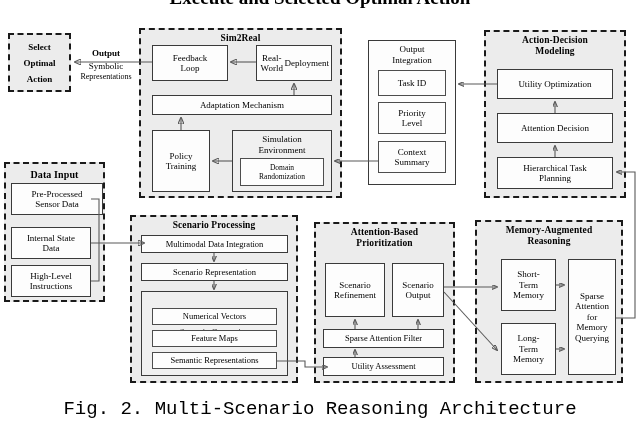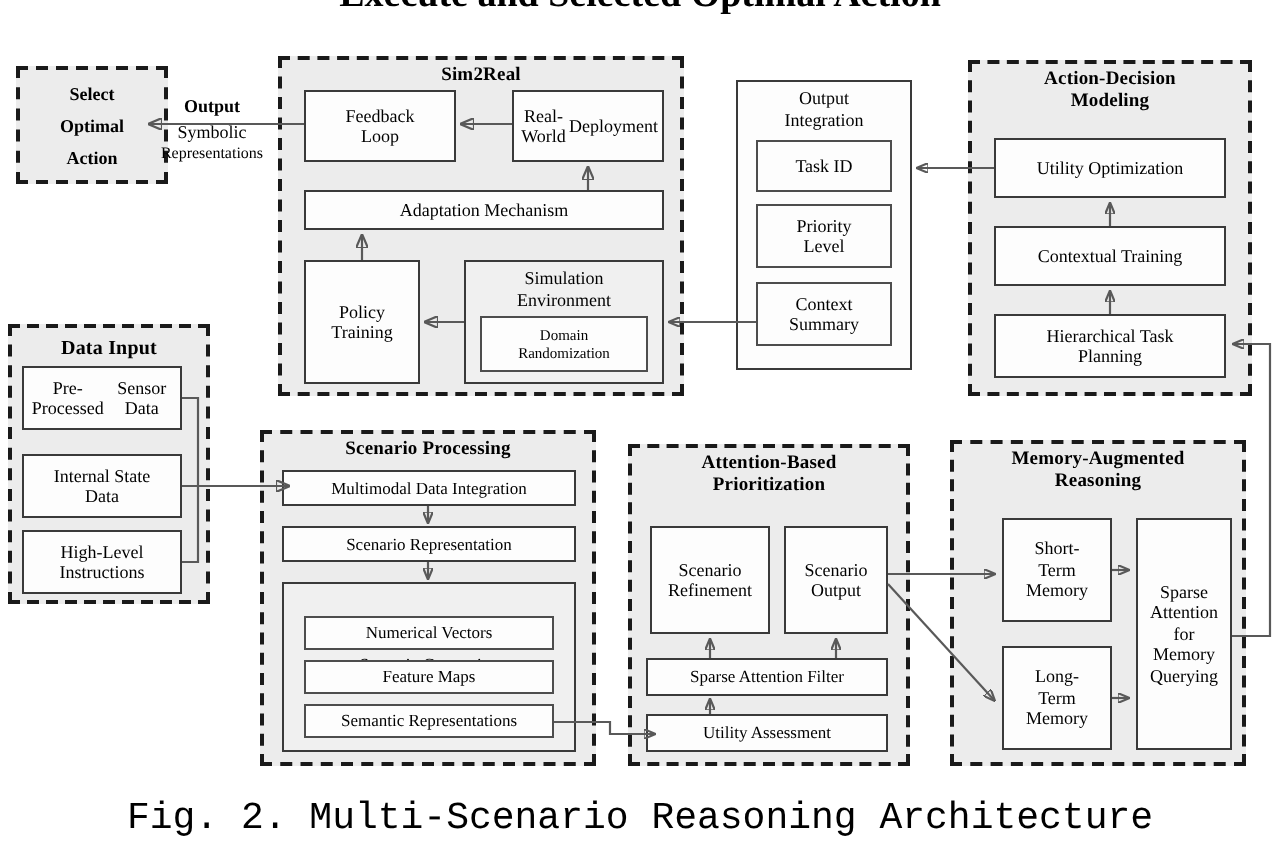--- a/index.html
+++ b/index.html
@@ -60,21 +60,21 @@
   svg.wires line,svg.wires path,svg.wires polyline{
     stroke:#595959;stroke-width:1.1px;fill:none;}
 </style>
 </head>
 <body>
 
 <div id="canvas">
 
   <div class="toptext" style="top:-13px;">Execute and Selected Optimal Action</div>
 
-  <div class="dashbox" style="left:8px;top:33px;width:76px;height:59px;">
+  <div class="dashbox" style="left:8px;top:33px;width:63px;height:59px;">
     <div class="freetext b" style="left:0;right:0;top:7px;">Select</div>
     <div class="freetext b" style="left:0;right:0;top:23px;">Optimal</div>
     <div class="freetext b" style="left:0;right:0;top:39px;">Action</div>
   </div>
 
   <div class="freetext b" style="left:74px;width:64px;top:48px;">Output</div>
   <div class="freetext" style="left:74px;width:64px;top:61px;">Symbolic</div>
   <div class="freetext" style="left:70px;width:72px;top:72px;font-size:8px;">Representations</div>
 
   <div class="group" style="left:139px;top:28px;width:203px;height:170px;">
@@ -126,31 +126,31 @@
   </div>
 
   <div class="group" style="left:484px;top:30px;width:142px;height:168px;">
     <div class="group-title">Action-Decision</div>
     <div class="group-title" style="top:14px;">Modeling</div>
   </div>
   <div class="node thick" style="left:497px;top:69px;width:116px;height:30px;">
     <span>Utility Optimization</span>
   </div>
   <div class="node thick" style="left:497px;top:113px;width:116px;height:30px;">
-    <span>Contextual Training</span>
+    <span>Attention Decision</span>
   </div>
   <div class="node thick" style="left:497px;top:157px;width:116px;height:32px;flex-direction:column;">
     <span>Hierarchical Task</span>
     <span>Planning</span>
   </div>
 
   <div class="dashbox" style="left:4px;top:162px;width:101px;height:140px;">
     <div class="group-title" style="top:5px;font-size:10px;">Data Input</div>
   </div>
-  <div class="node thick" style="left:11px;top:183px;width:80px;height:32px;">
+  <div class="node thick" style="left:11px;top:183px;width:92px;height:32px;flex-direction:column;">
     <span>Pre-Processed</span>
     <span>Sensor Data</span>
   </div>
   <div class="node thick" style="left:11px;top:227px;width:80px;height:32px;flex-direction:column;">
     <span>Internal State</span>
     <span>Data</span>
   </div>
   <div class="node thick" style="left:11px;top:265px;width:80px;height:32px;flex-direction:column;font-family:Liberation Serif, serif;">
     <span>High-Level</span>
     <span>Instructions</span>

